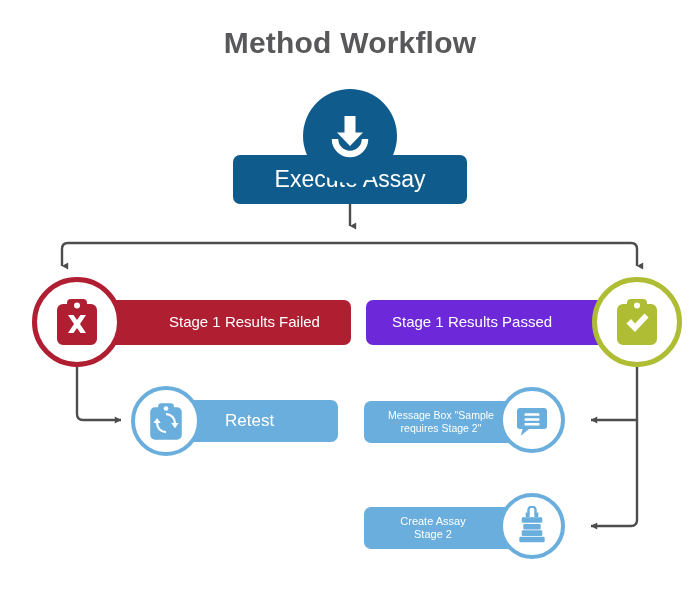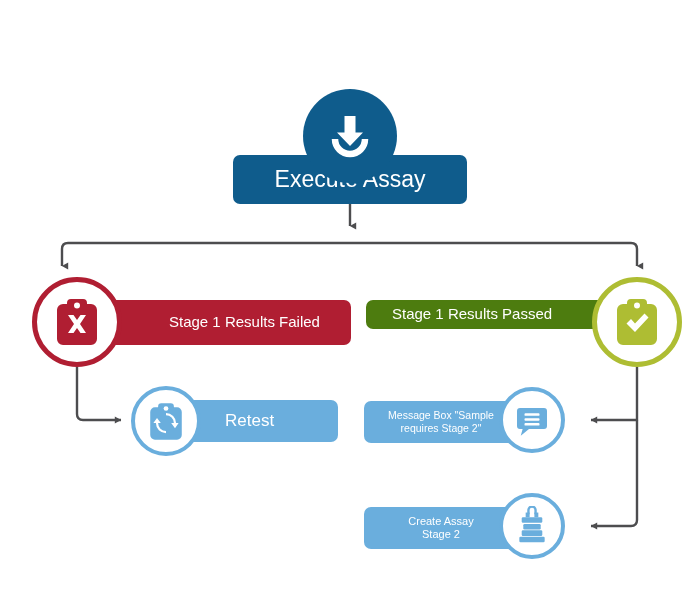--- a/index.html
+++ b/index.html
@@ -91,22 +91,22 @@
   }
   #fail-badge {
     left: 32px; top: 277px;
     width: 90px; height: 90px;
     border: 5px solid #b01e32;
   }
 
   
   #pass-bar {
     left: 366px; top: 300px;
-    width: 260px; height: 29px;
-    background: #4d7c0f;
+    width: 260px; height: 45px;
+    background: #6d28d9;
     padding-left: 26px;
     font-size: 15px;
   }
   #pass-badge {
     left: 592px; top: 277px;
     width: 90px; height: 90px;
     border: 5px solid #aebd33;
   }
 
   
@@ -137,38 +137,39 @@
     left: 499px; top: 387px;
     width: 66px; height: 66px;
     border: 4px solid #6aaedd;
   }
 
   
   #create-bar {
     left: 364px; top: 507px;
     width: 175px; height: 42px;
     background: #6aaedd;
-    padding-left: 12px;
+    padding-left: 4px;
     text-align: center;
     font-size: 11px;
   }
   #create-bar .bar-text { width: 130px; }
   #create-badge {
     left: 499px; top: 493px;
     width: 66px; height: 66px;
     border: 4px solid #6aaedd;
   }
 
   .icon-svg { display: block; }
 </style>
 </head>
 <body>
 
 <div id="canvas">
 
+  <div class="title">Method Workflow</div>
 
   <svg id="wires" viewBox="0 0 700 597" xmlns="http://www.w3.org/2000/svg">
     <defs>
       <marker id="ah-down" markerWidth="10" markerHeight="10" refX="3.6" refY="7.4" orient="auto" markerUnits="userSpaceOnUse">
         <path d="M0.2,1.2 L7.0,1.2 L3.6,7.6 Z" fill="#4d4d4f"></path>
       </marker>
       <marker id="ah-right" markerWidth="10" markerHeight="10" refX="7.4" refY="3.6" orient="auto" markerUnits="userSpaceOnUse">
         <path d="M1.2,0.2 L1.2,7.0 L7.6,3.6 Z" fill="#4d4d4f"></path>
       </marker>
       <marker id="ah-left" markerWidth="10" markerHeight="10" refX="7.4" refY="3.6" orient="auto" markerUnits="userSpaceOnUse">

